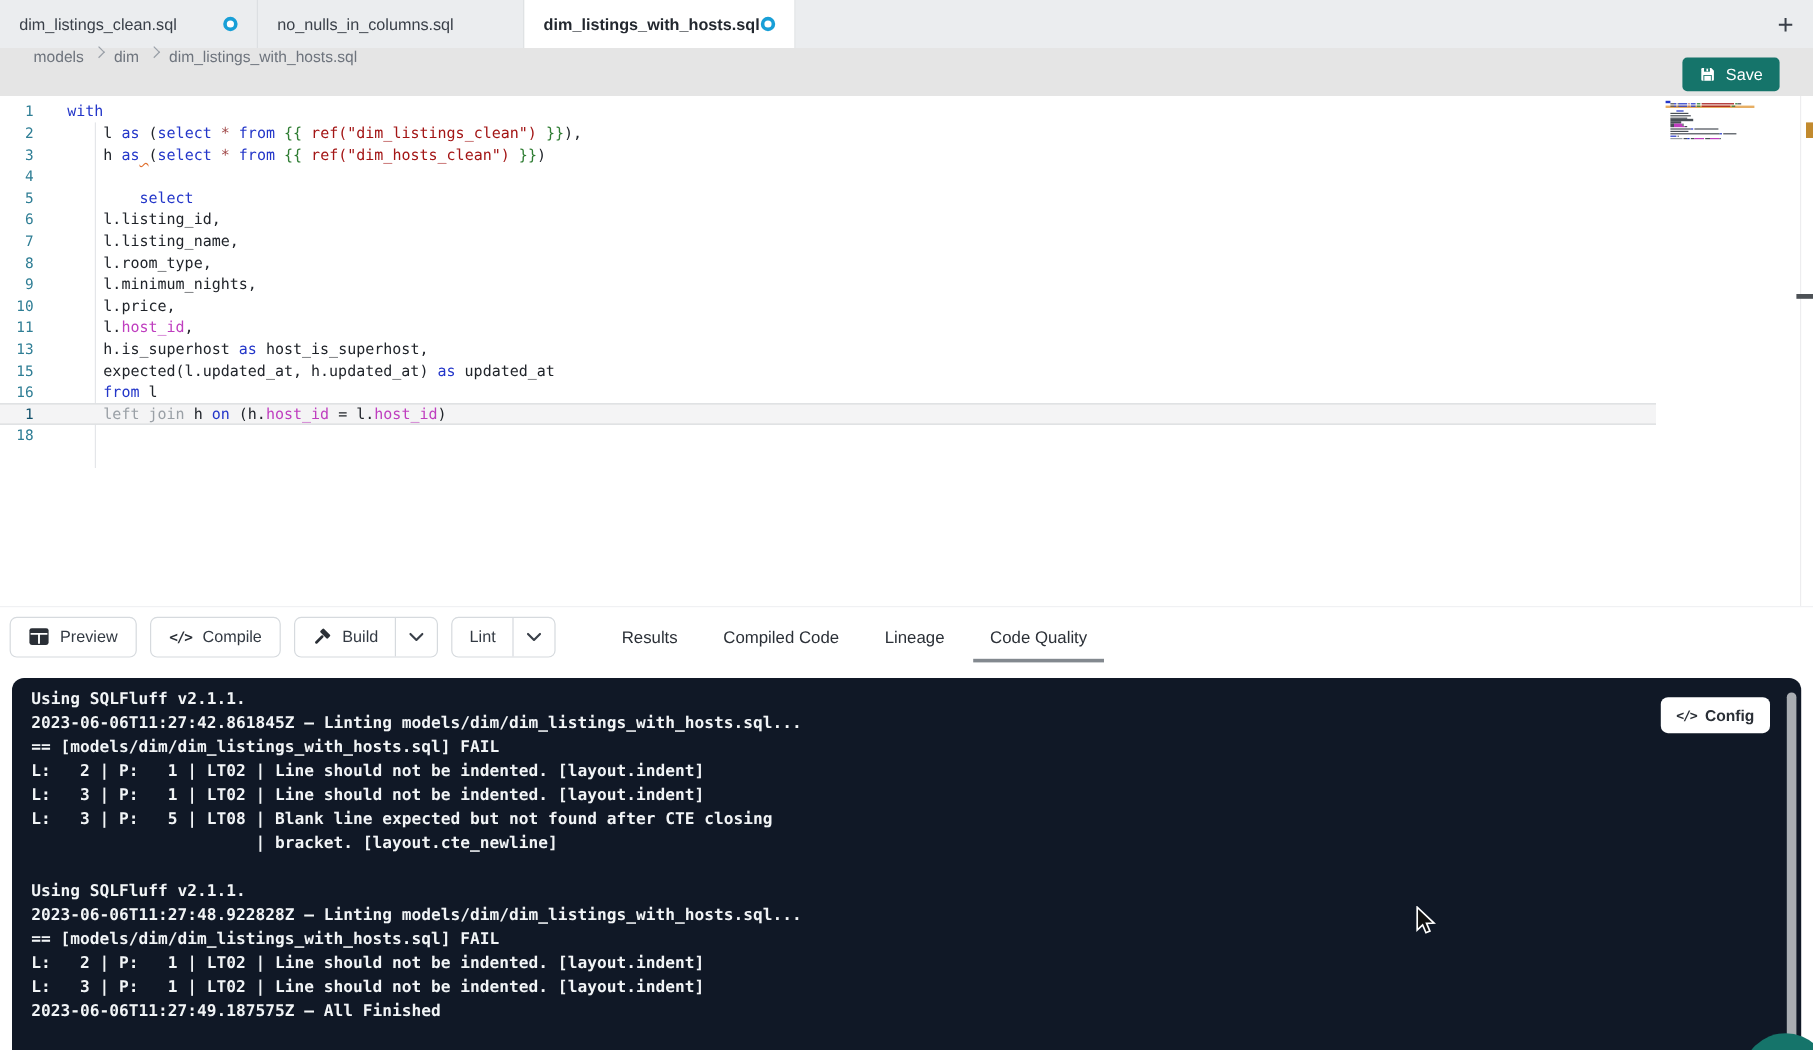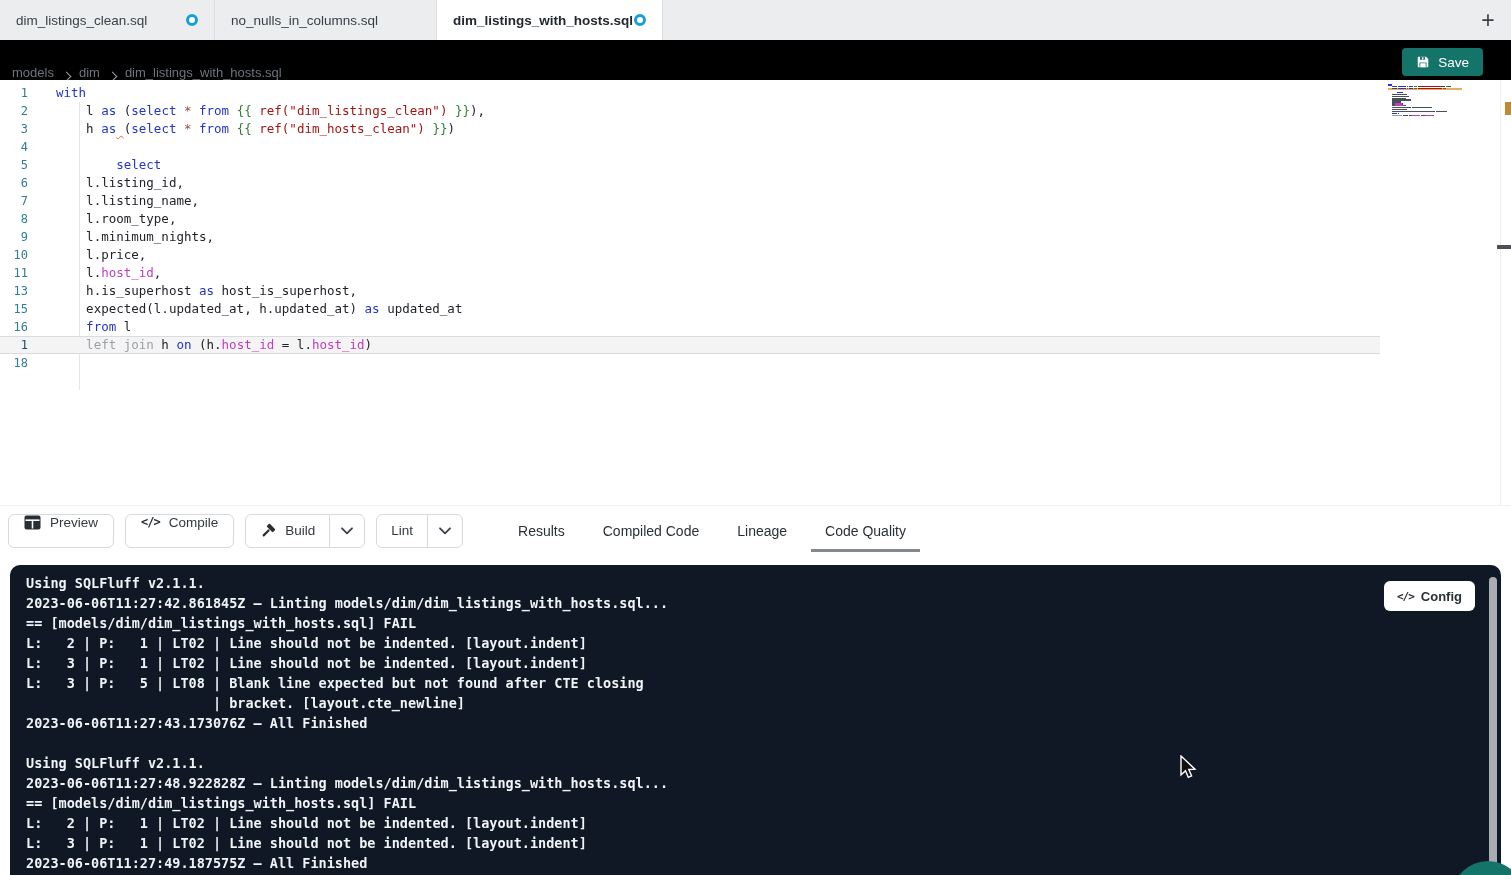--- a/index.html
+++ b/index.html
@@ -13,22 +13,22 @@
   .tab:nth-child(1){width:215px}.tab:nth-child(2){width:222px}
   .tab:nth-child(3){width:226px}.tab:nth-child(4){width:225px}
   .tab .lbl{overflow:hidden;white-space:nowrap;text-overflow:ellipsis}
   .tab.active{background:#fff;font-weight:700;color:#23282f}
   .dot{width:12px;height:12px;border-radius:50%;border:3.5px solid #189fd7;background:#fff;
        box-sizing:border-box;margin-left:auto;flex:none}
   .plusbtn{position:absolute;right:10px;top:7px;width:26px;height:26px;display:flex;align-items:center;
        justify-content:center;font-size:23px;font-weight:400;color:#3a4049;cursor:pointer}
 
   
-  .headerbar{position:absolute;left:0;top:40px;width:1511px;height:40px;background:#000000;display:flex;
-       align-items:flex-end;padding:0 12px;box-sizing:border-box}
+  .headerbar{position:absolute;left:0;top:40px;width:1511px;height:40px;background:#e5e5e5;display:flex;
+       align-items:flex-start;padding:0 28px;box-sizing:border-box}
   .crumb{font-size:13px;color:#6e747d;cursor:pointer}
   .crumb-sep{width:6px;height:6px;border-top:1.6px solid #9aa0a8;border-right:1.6px solid #9aa0a8;
        transform:rotate(45deg);margin:0 9px;display:inline-block}
   .savebtn{position:absolute;right:28px;top:8px;height:28px;padding:0 14px;background:#15746a;border-radius:4px;
        color:#fff;font-size:13.5px;font-weight:400;display:flex;align-items:center;gap:8px;cursor:pointer}
 
   
   .editor{position:absolute;left:0;top:80px;width:1511px;height:425px;background:#fff}
   .code-area{position:absolute;top:4px;left:0;right:0;font:12.5px/18px "DejaVu Sans Mono",monospace}
   .code-line{display:flex;height:18px;white-space:pre}
@@ -46,21 +46,21 @@
   .mm-row{height:1.9px;display:flex;align-items:center}
   .mm-row.warn{background:#e7ae63}
   .mm-bar{height:1.3px;flex:none;display:inline-block}
   .scroll-track{position:absolute;left:1500px;top:0;width:1px;height:425px;background:#ededef}
   .ruler-warn{position:absolute;left:1505px;top:22px;width:6px;height:13px;background:#c28a2e}
   .scroll-dash{position:absolute;left:1497px;top:165px;width:14px;height:4px;background:#4d5156}
 
   
   .toolbar{position:absolute;left:0;top:505px;width:1511px;height:50px;background:#fff;
        border-top:1px solid #f0f1f3;display:flex;align-items:center;padding-left:8px;box-sizing:border-box;gap:11px}
-  .btn{height:34px;border:1px solid #d6dade;border-radius:6px;background:#fff;display:flex;
+  .btn{height:34px;border:1px solid #d6dade;border-radius:6px;background:#fff;display:flex;align-items:center;
        gap:9px;padding:0 15px;font-size:13.5px;color:#333a43;cursor:pointer;box-sizing:border-box}
   .splitbtn{height:34px;border:1px solid #d6dade;border-radius:6px;display:flex;align-items:stretch;
        box-sizing:border-box;background:#fff}
   .splitbtn .main{display:flex;align-items:center;gap:9px;padding:0 14px;cursor:pointer;font-size:13.5px;color:#333a43}
   .splitbtn .chev{width:34px;display:flex;align-items:center;justify-content:center;
        border-left:1px solid #d6dade;cursor:pointer}
   .code-glyph{font:700 12px "DejaVu Sans Mono",monospace;color:#2a2f36;letter-spacing:-1px}
   .panel-tabs{display:flex;margin-left:42px;gap:34px;height:100%;align-items:center}
   .panel-tab{font-size:14px;color:#2b3037;position:relative;height:100%;display:flex;align-items:center;
        cursor:pointer;padding:0 2px}
@@ -324,21 +324,20 @@
 
 <div class="terminal">
   <div>
       <div class="term-line">Using SQLFluff v2.1.1.</div>
       <div class="term-line">2023-06-06T11:27:42.861845Z — Linting models/dim/dim_listings_with_hosts.sql...</div>
       <div class="term-line">== [models/dim/dim_listings_with_hosts.sql] FAIL</div>
       <div class="term-line">L:   2 | P:   1 | LT02 | Line should not be indented. [layout.indent]</div>
       <div class="term-line">L:   3 | P:   1 | LT02 | Line should not be indented. [layout.indent]</div>
       <div class="term-line">L:   3 | P:   5 | LT08 | Blank line expected but not found after CTE closing</div>
       <div class="term-line">                       | bracket. [layout.cte_newline]</div>
-      <div class="term-line">2023-06-06T11:27:43.173076Z — All Finished</div>
       <div class="term-line"> </div>
       <div class="term-line">Using SQLFluff v2.1.1.</div>
       <div class="term-line">2023-06-06T11:27:48.922828Z — Linting models/dim/dim_listings_with_hosts.sql...</div>
       <div class="term-line">== [models/dim/dim_listings_with_hosts.sql] FAIL</div>
       <div class="term-line">L:   2 | P:   1 | LT02 | Line should not be indented. [layout.indent]</div>
       <div class="term-line">L:   3 | P:   1 | LT02 | Line should not be indented. [layout.indent]</div>
       <div class="term-line">2023-06-06T11:27:49.187575Z — All Finished</div>
     </div>
   <div class="configbtn">
     <span class="code-glyph">&lt;/&gt;</span>

